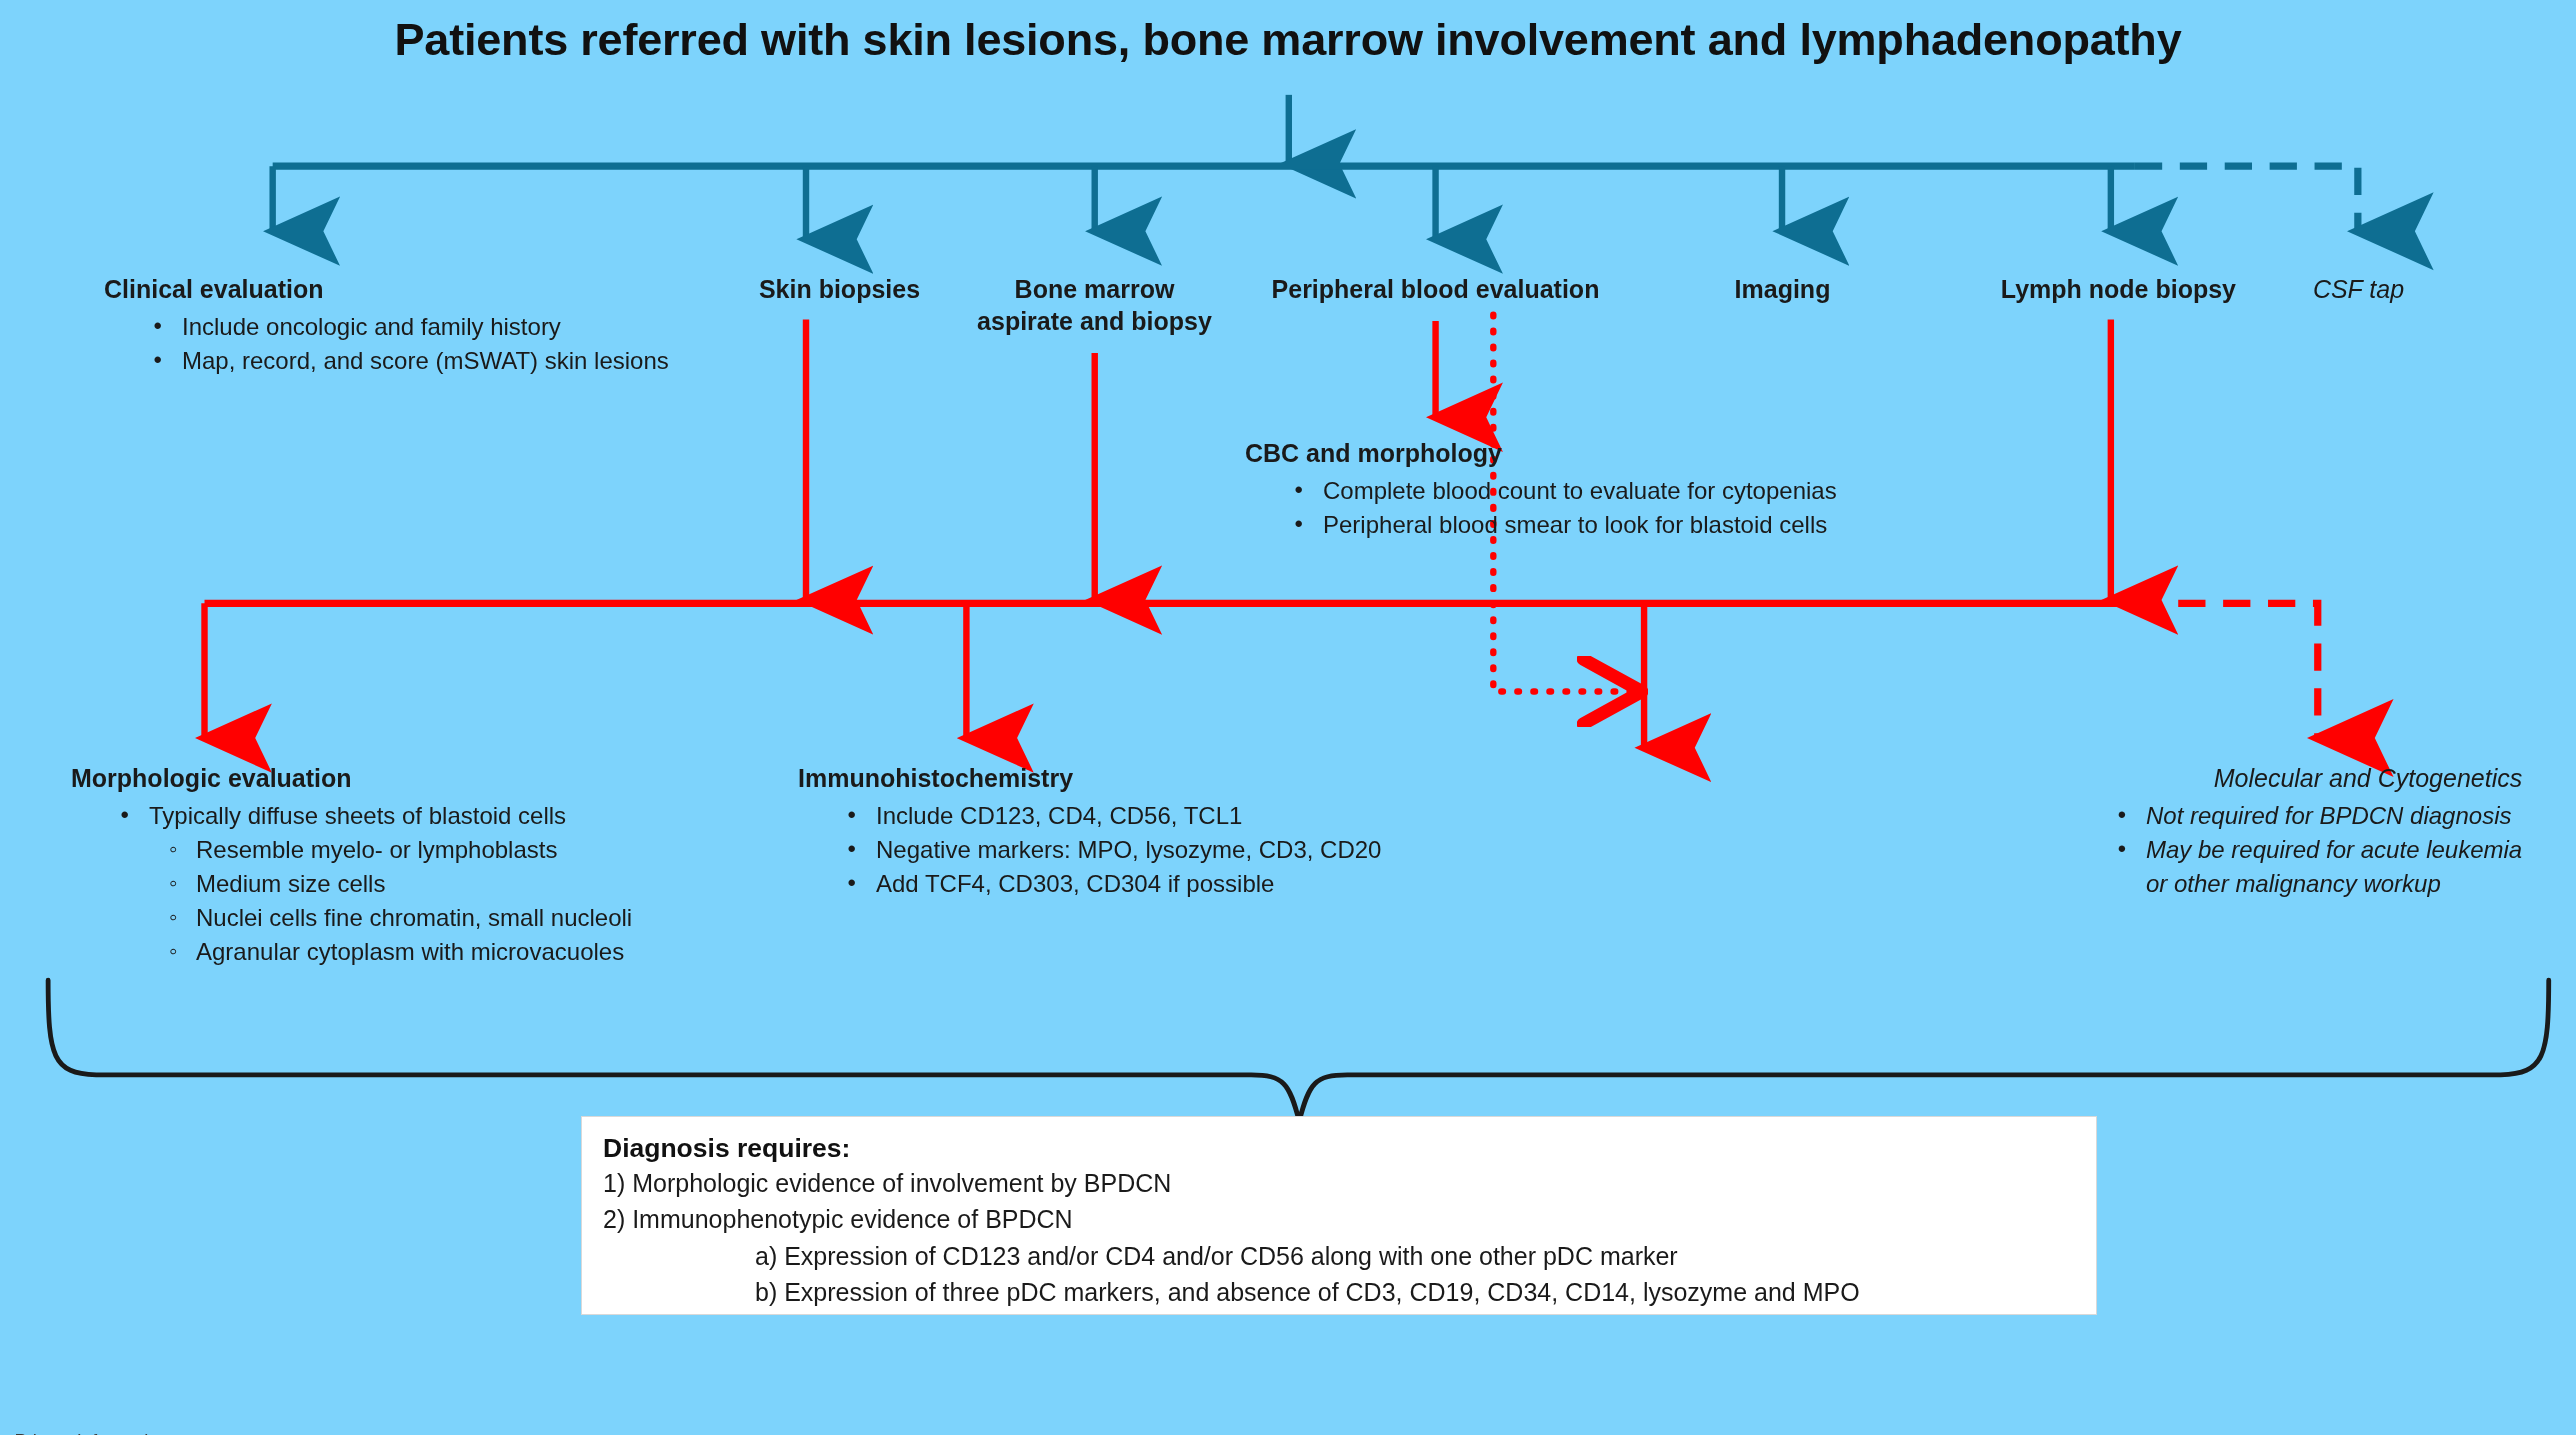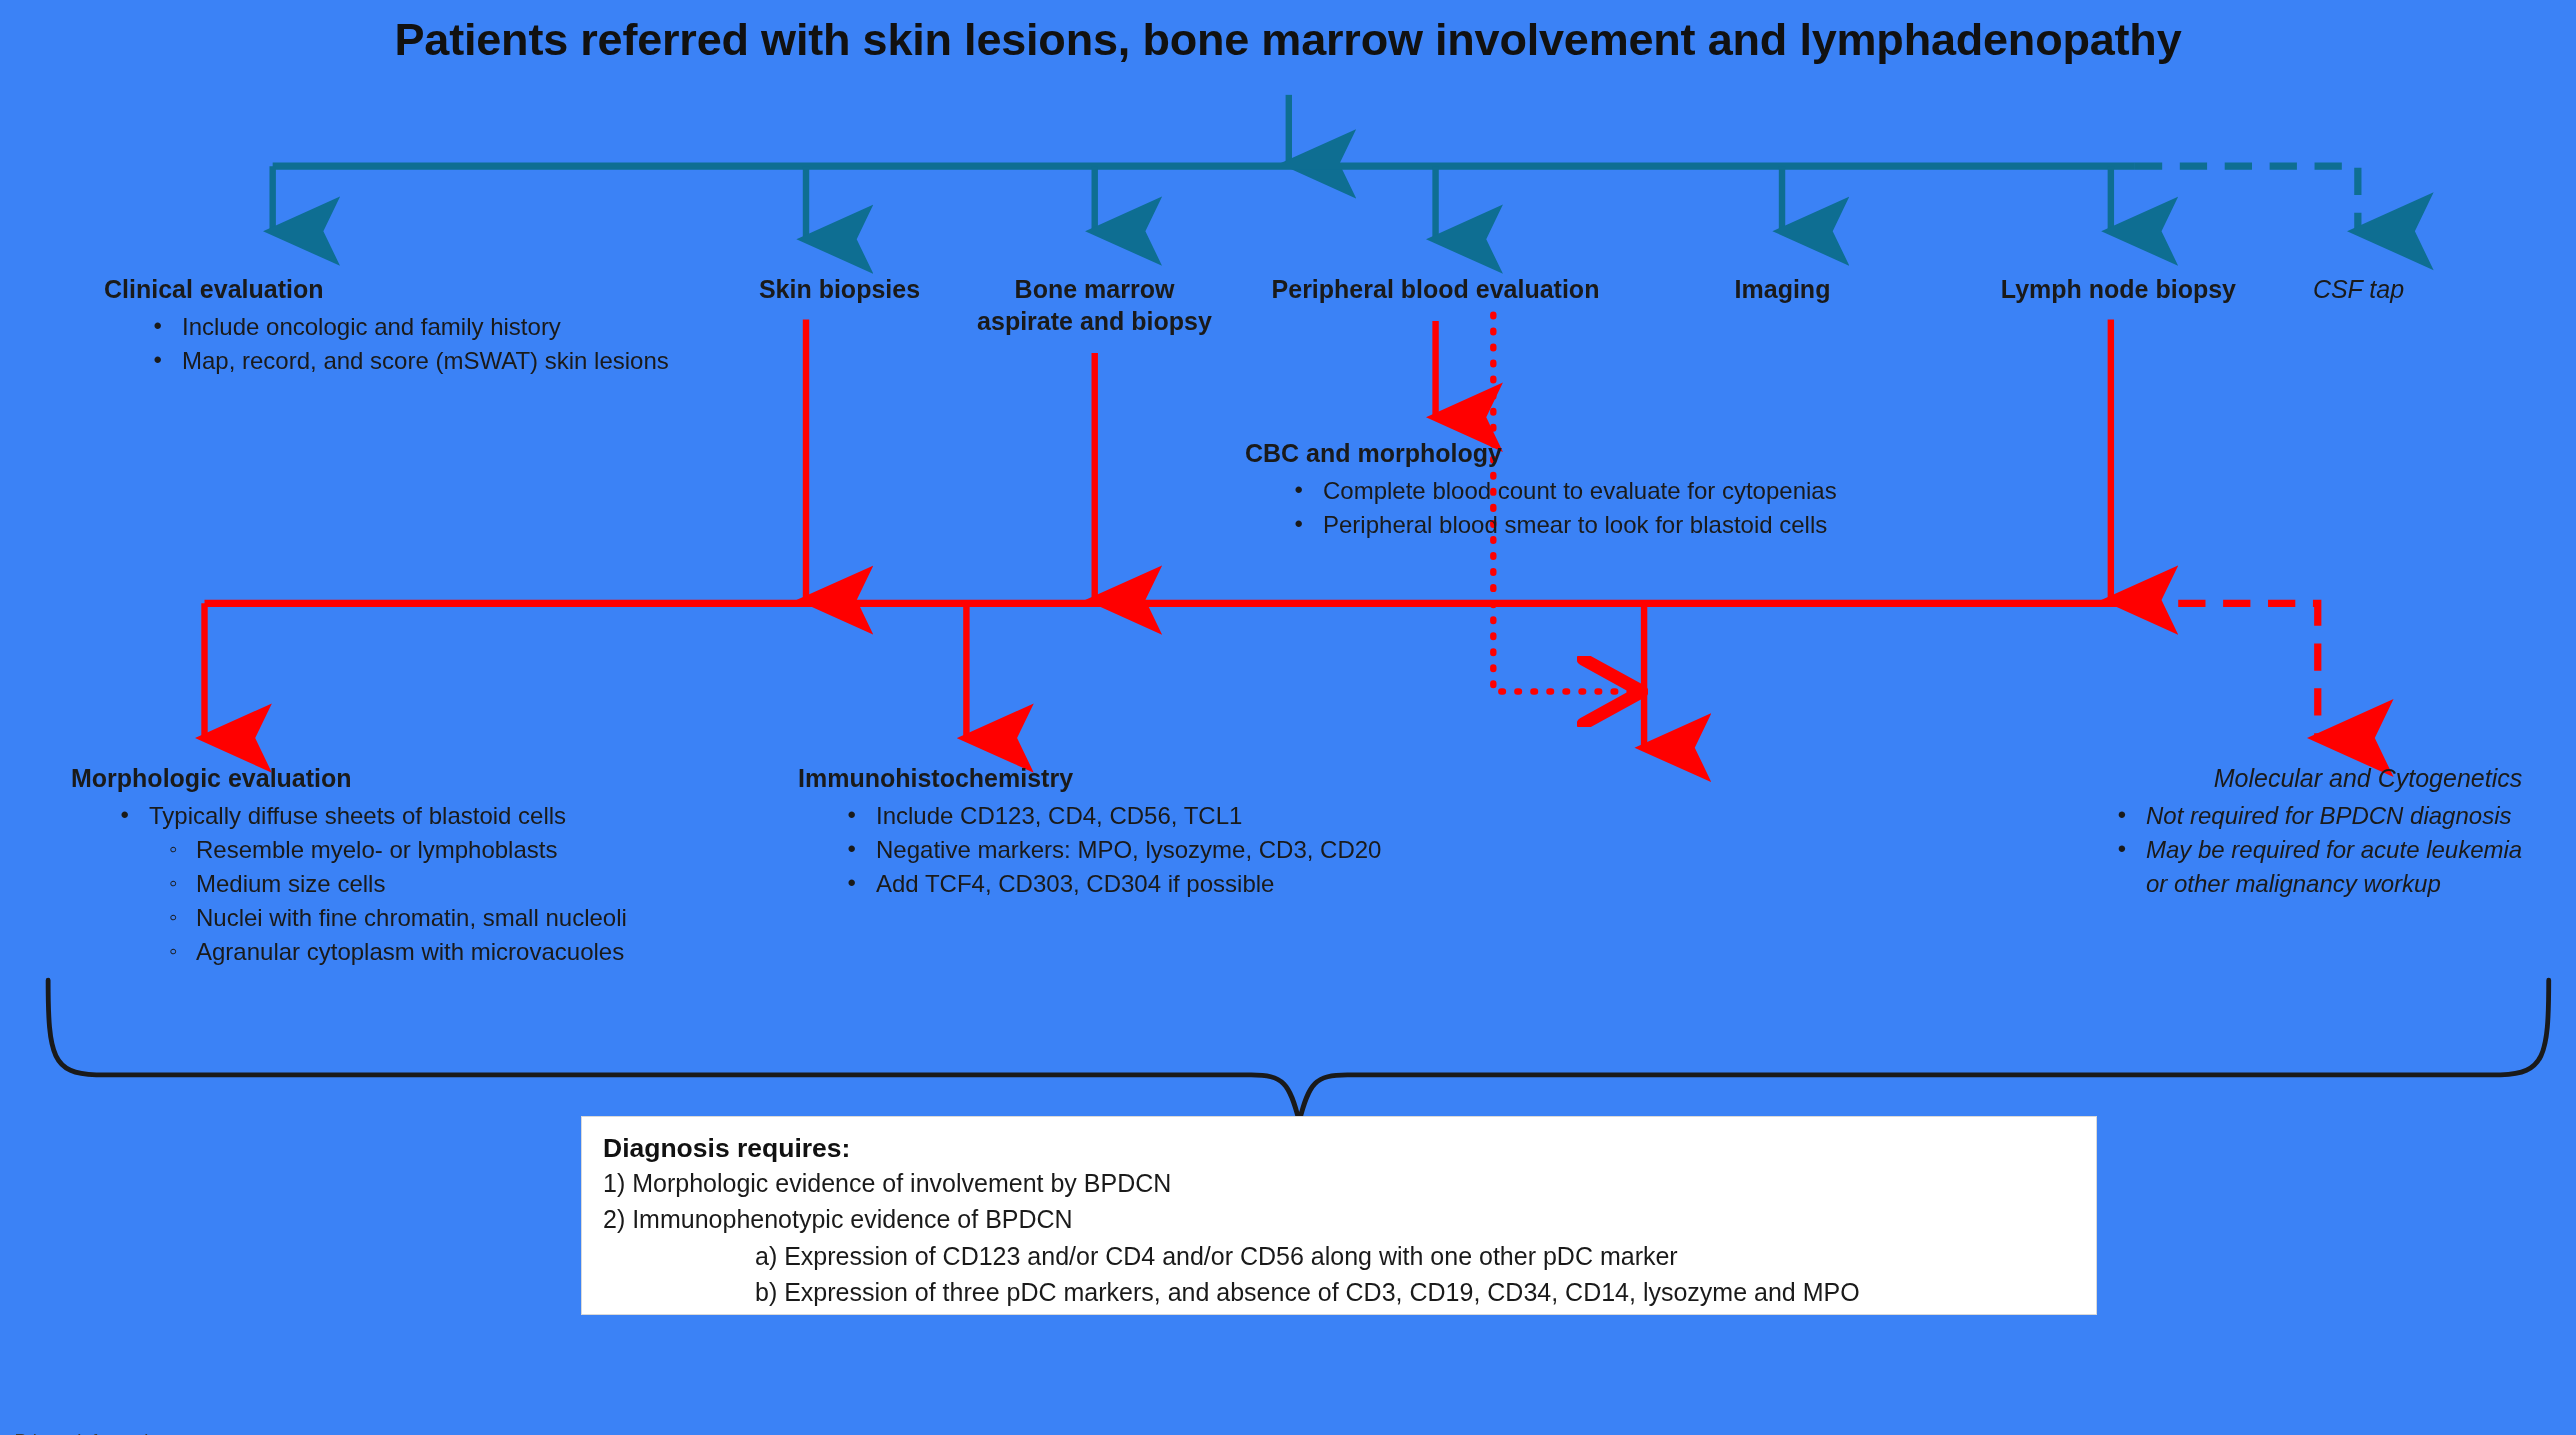--- a/index.html
+++ b/index.html
@@ -1,17 +1,17 @@
 <!DOCTYPE html>
 <html style="font-size:13px"><head>
 <meta charset="utf-8">
 <style>
   html,body{margin:0;padding:0;background:#fff;}
   body{font-family:"Liberation Sans",sans-serif;}
-  #stage{position:relative;width:2576px;height:1436px;background:#3b82f6;overflow:hidden;}
+  #stage{position:relative;width:2576px;height:1436px;background:#7dd3fc;overflow:hidden;}
   #wires{position:absolute;left:0;top:0;width:2576px;height:1436px;pointer-events:none;}
 
   .title{position:absolute;left:0;top:14.4px;width:2576px;text-align:center;
          font-size:45px;font-weight:bold;color:#111;letter-spacing:-0.2px;}
 
   .node{position:absolute;color:#1a1a1a;}
   .node .hd{font-size:25px;font-weight:bold;line-height:1.28;white-space:nowrap;}
   .node.ctr{text-align:center;}
   .node .hd.it{font-style:italic;font-weight:normal;}
   .node .hd.bit{font-style:italic;font-weight:normal;text-align:right;}
@@ -135,21 +135,21 @@
       <li>Peripheral blood smear to look for blastoid cells</li>
     </ul>
   </div>
 
   <div class="node" style="left:71px;top:762px;">
     <div class="hd">Morphologic evaluation</div>
     <ul class="b">
       <li>Typically diffuse sheets of blastoid cells</li>
       <li class="sub">Resemble myelo- or lymphoblasts</li>
       <li class="sub">Medium size cells</li>
-      <li class="sub">Nuclei with fine chromatin, small nucleoli</li>
+      <li class="sub">Nuclei cells fine chromatin, small nucleoli</li>
       <li class="sub">Agranular cytoplasm  with microvacuoles</li>
     </ul>
   </div>
 
   <div class="node" style="left:798px;top:762px;">
     <div class="hd">Immunohistochemistry</div>
     <ul class="b">
       <li>Include CD123, CD4, CD56, TCL1</li>
       <li>Negative markers: MPO, lysozyme, CD3, CD20</li>
       <li>Add TCF4, CD303, CD304 if possible</li>

